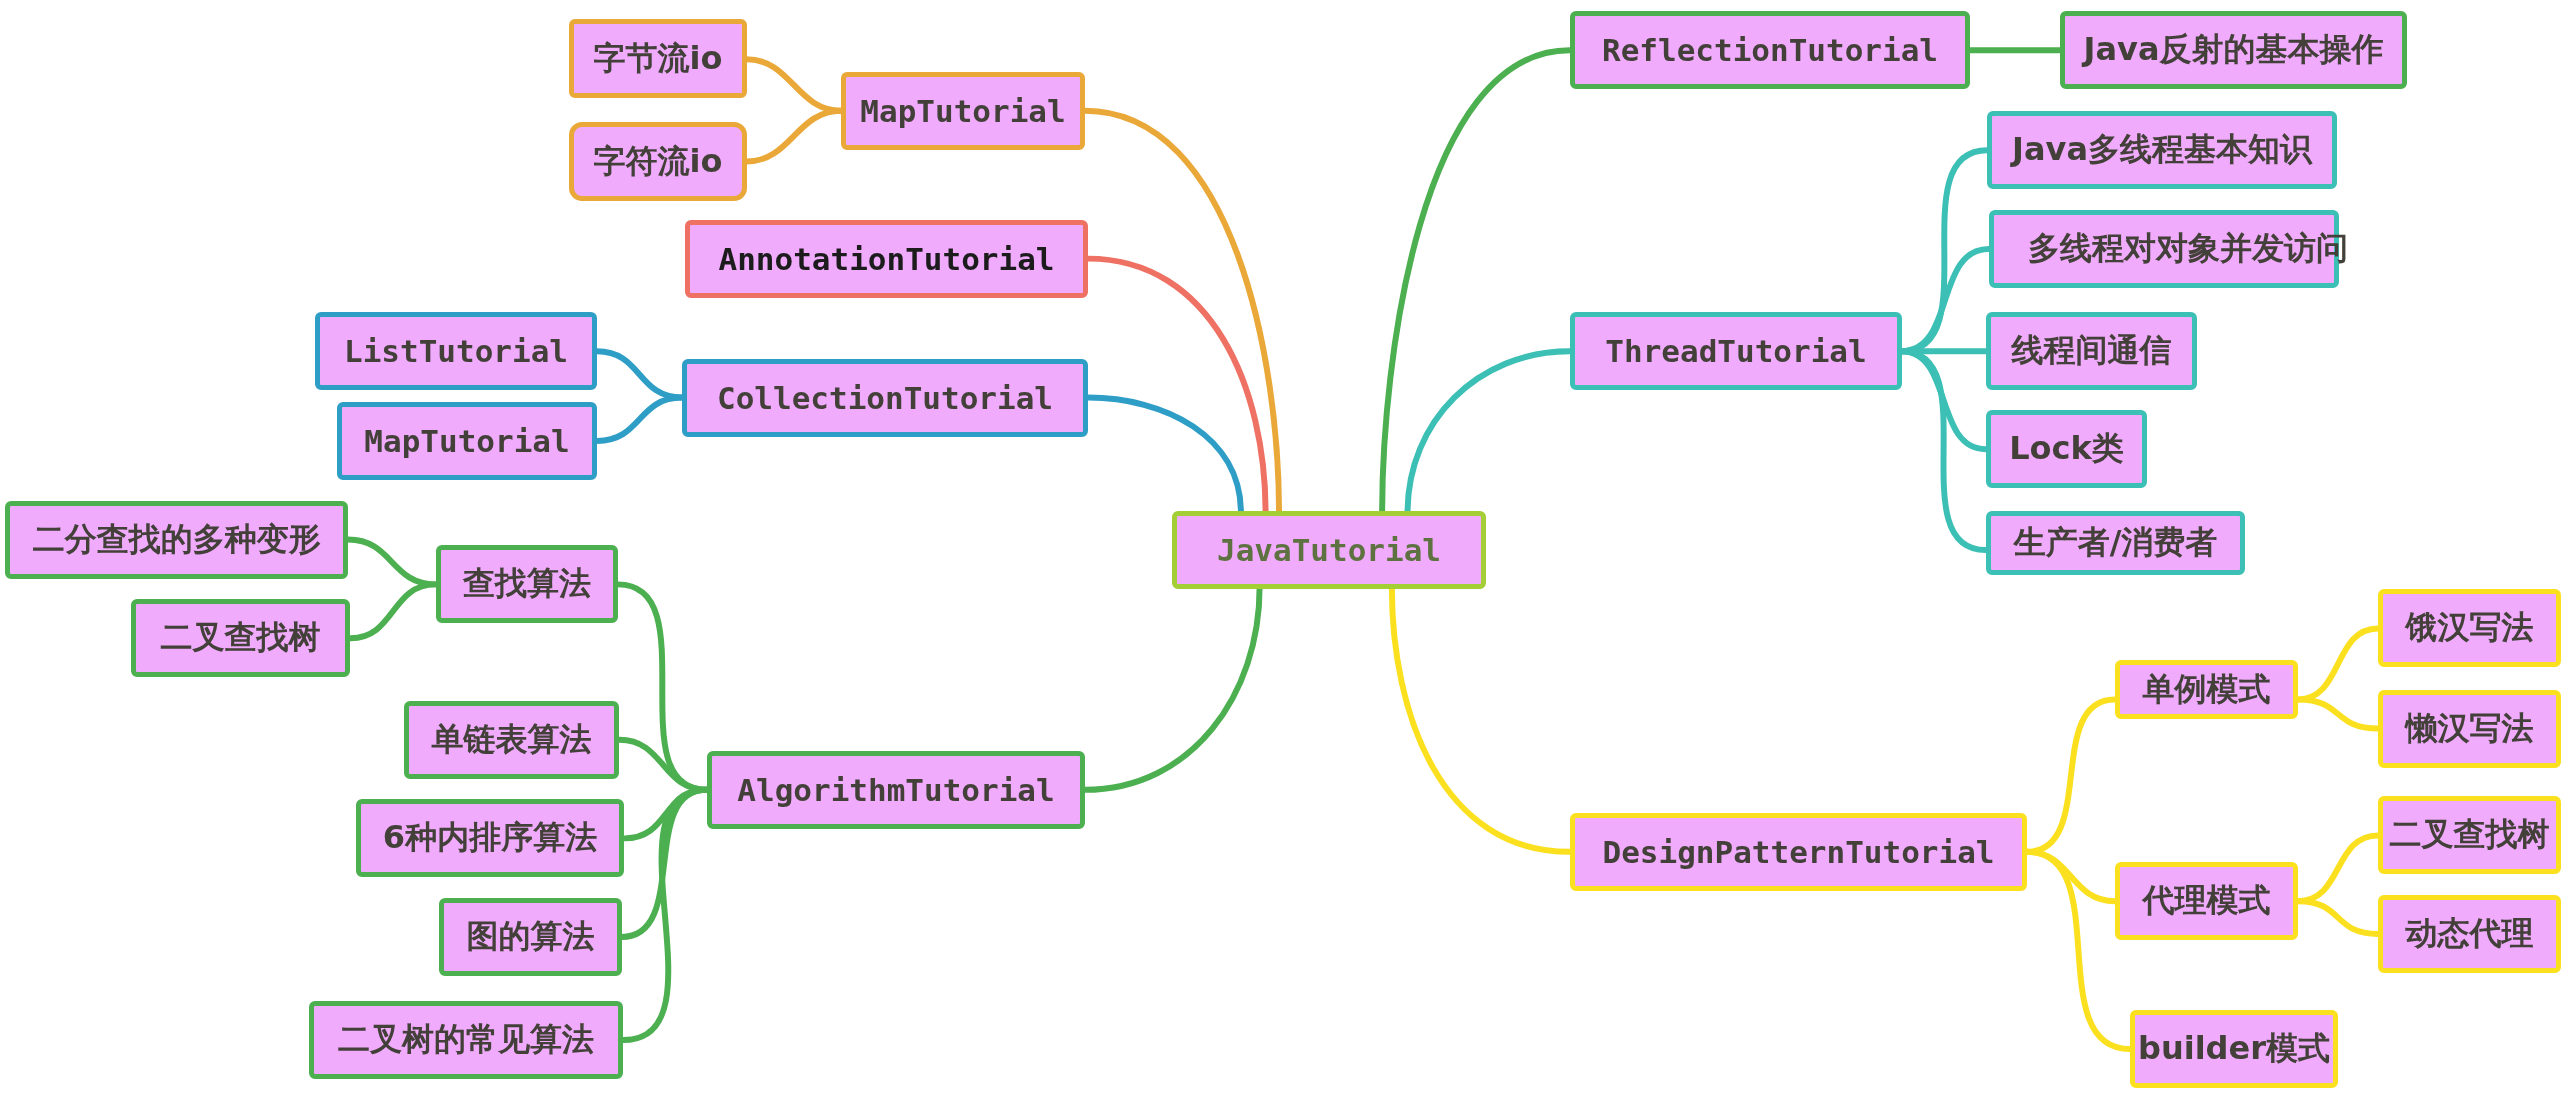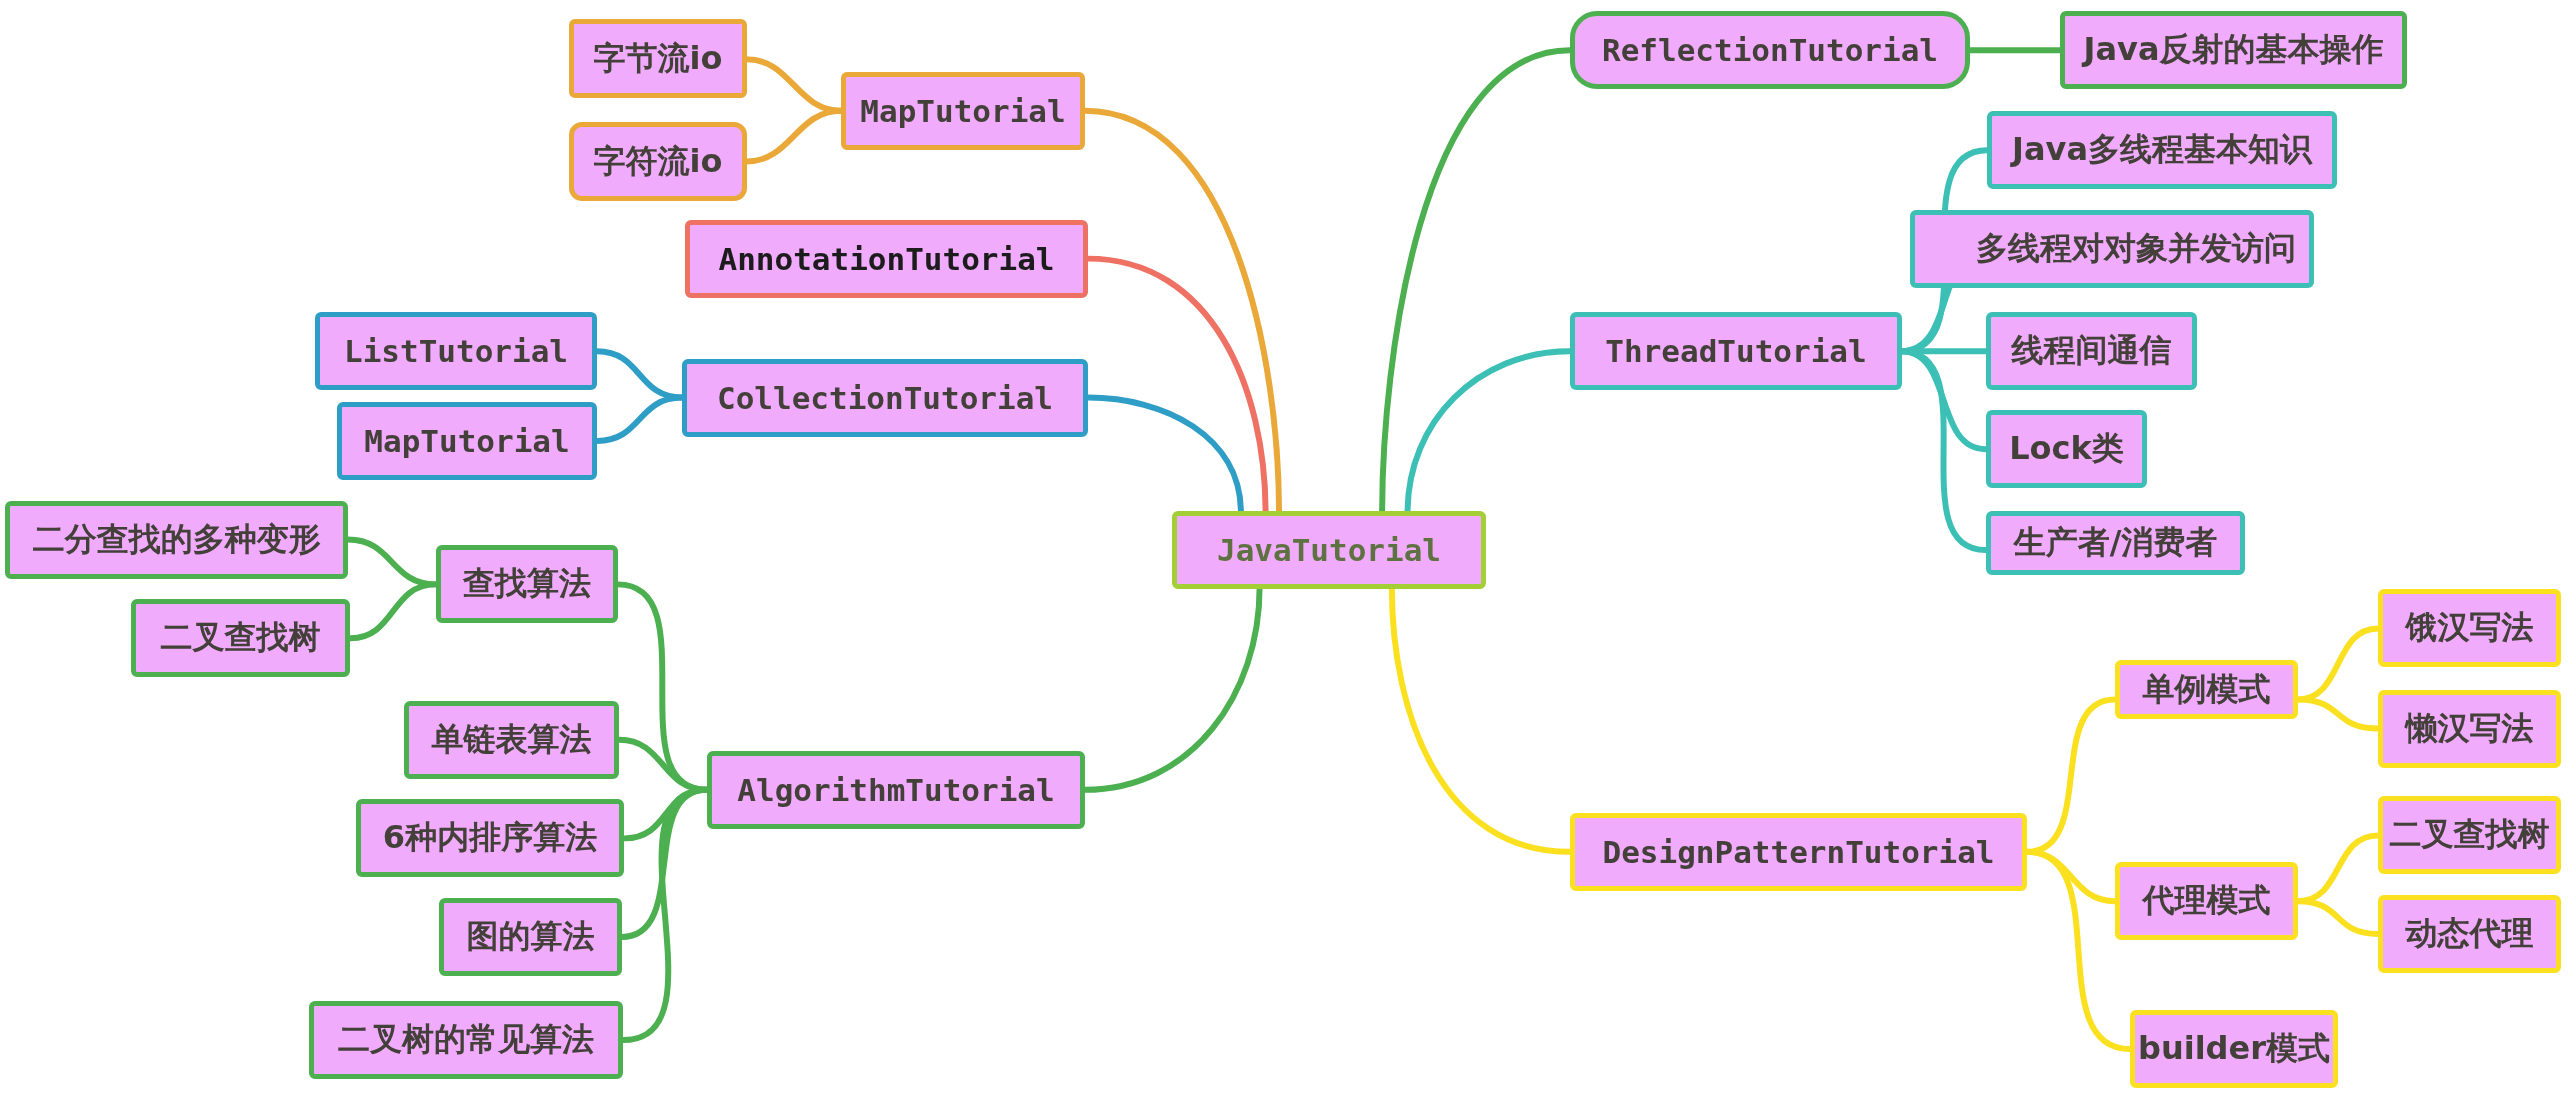--- a/index.html
+++ b/index.html
@@ -94,30 +94,30 @@
       </div>
       <div class="node cjk" style="left: 439px; top: 898px; width: 183px; height: 78px; border-color: rgb(76, 175, 80); color: rgb(67, 64, 57);">
         <span>图的算法</span>
       </div>
       <div class="node cjk" style="left: 309px; top: 1001px; width: 314px; height: 78px; border-color: rgb(76, 175, 80); color: rgb(67, 64, 57);">
         <span>二叉树的常见算法</span>
       </div>
       <div class="node en" style="left: 707px; top: 751px; width: 378px; height: 78px; border-color: rgb(76, 175, 80); color: rgb(67, 64, 57);">
         <span>AlgorithmTutorial</span>
       </div>
-      <div class="node en" style="left: 1570px; top: 11.2px; width: 400px; height: 78px; border-color: rgb(76, 175, 80); color: rgb(67, 64, 57); border-radius: 27px;">
+      <div class="node en" style="left: 1570px; top: 11.2px; width: 400px; height: 78px; border-color: rgb(76, 175, 80); color: rgb(67, 64, 57);">
         <span>ReflectionTutorial</span>
       </div>
       <div class="node cjk" style="left: 2060px; top: 11.2px; width: 347px; height: 78px; border-color: rgb(76, 175, 80); color: rgb(67, 64, 57);">
         <span>Java反射的基本操作</span>
       </div>
       <div class="node cjk" style="left: 1987px; top: 111px; width: 350px; height: 78px; border-color: rgb(60, 191, 180); color: rgb(67, 64, 57);">
         <span>Java多线程基本知识</span>
       </div>
-      <div class="node cjk" style="left: 1910px; top: 210px; width: 404px; height: 78px; border-color: rgb(60, 191, 180); color: rgb(67, 64, 57); padding-left: 48px;">
+      <div class="node cjk" style="left: 1989px; top: 210px; width: 350px; height: 78px; border-color: rgb(60, 191, 180); color: rgb(67, 64, 57); padding-left: 48px;">
         <span>多线程对对象并发访问</span>
       </div>
       <div class="node en" style="left: 1570px; top: 312px; width: 332px; height: 78px; border-color: rgb(60, 191, 180); color: rgb(67, 64, 57);">
         <span>ThreadTutorial</span>
       </div>
       <div class="node cjk" style="left: 1986px; top: 312px; width: 211px; height: 78px; border-color: rgb(60, 191, 180); color: rgb(67, 64, 57);">
         <span>线程间通信</span>
       </div>
       <div class="node cjk" style="left: 1986px; top: 410px; width: 161px; height: 78px; border-color: rgb(60, 191, 180); color: rgb(67, 64, 57);">
         <span>Lock类</span>

